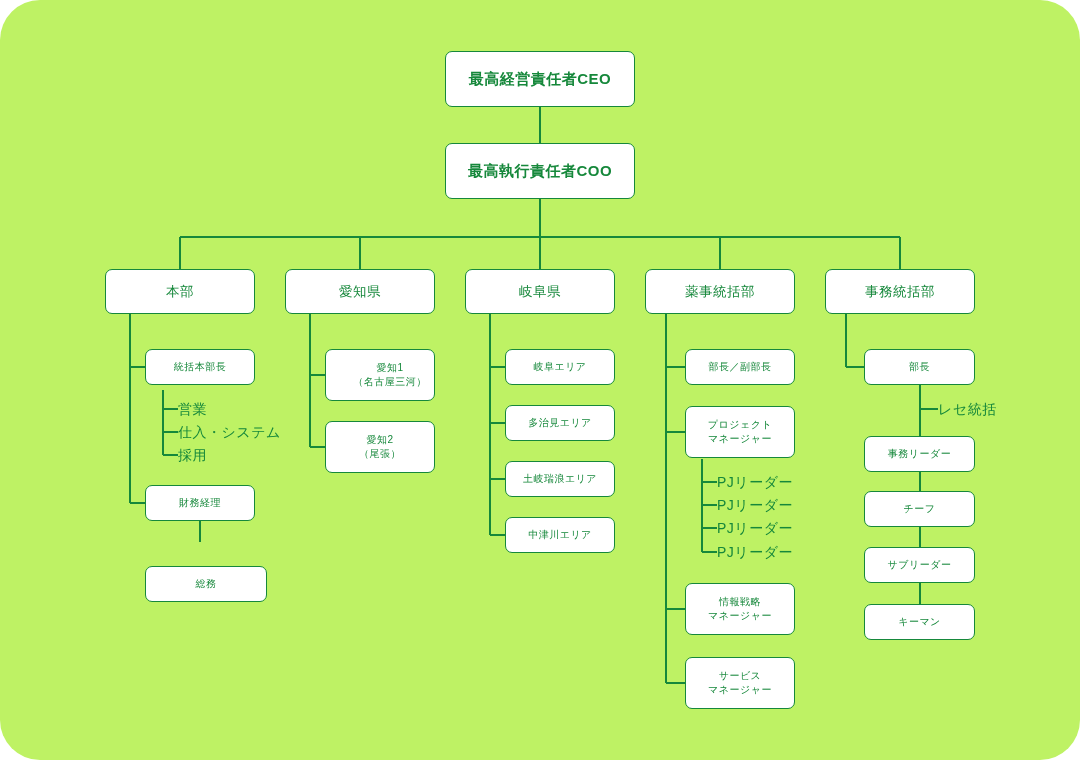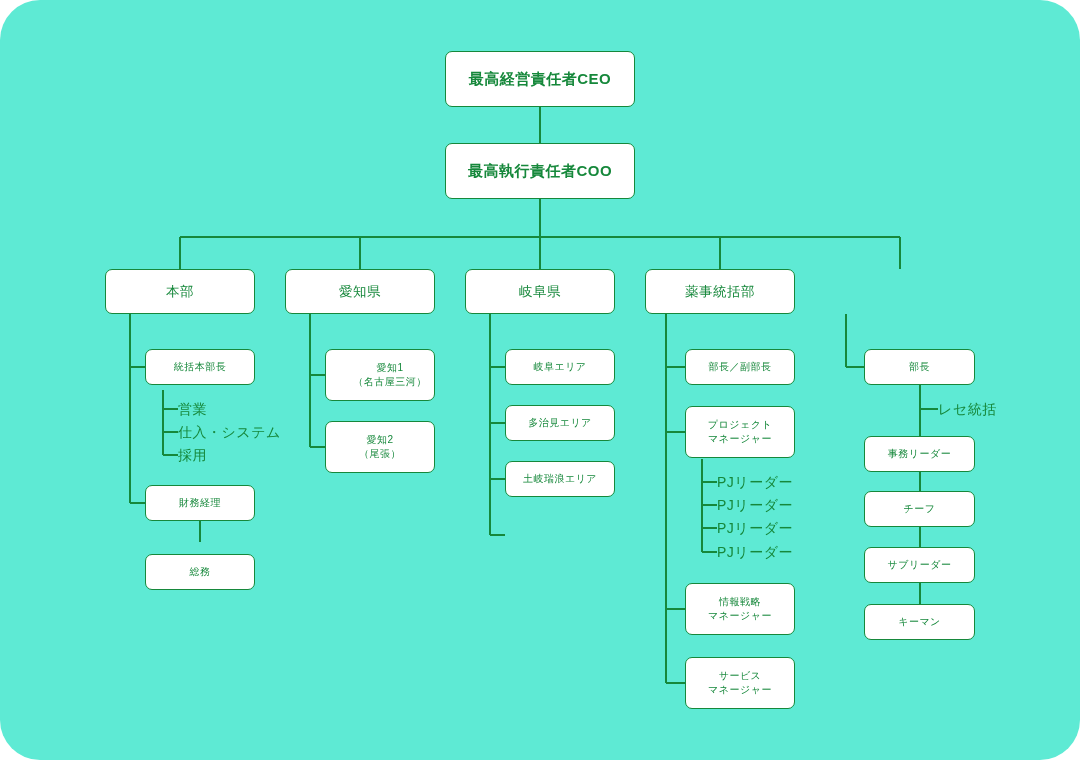--- a/index.html
+++ b/index.html
@@ -9,21 +9,21 @@
   }
   body {
     width: 1080px;
     height: 760px;
     font-family: "Liberation Sans", "DejaVu Sans", sans-serif;
   }
   #canvas {
     position: relative;
     width: 1080px;
     height: 760px;
-    background: #5eead4;
+    background: #bef264;
     border-radius: 40px;
     overflow: hidden;
   }
   #wires {
     position: absolute;
     left: 0;
     top: 0;
     width: 1080px;
     height: 760px;
   }
@@ -143,34 +143,37 @@
   </div>
 
   <div class="node dept" style="left:465px; top:269px; width:150px; height:45px;">
     <span>岐阜県</span>
   </div>
 
   <div class="node dept" style="left:645px; top:269px; width:150px; height:45px;">
     <span>薬事統括部</span>
   </div>
 
+  <div class="node dept" style="left:825px; top:269px; width:150px; height:45px;">
+    <span>事務統括部</span>
+  </div>
 
   <div class="node sub" style="left:145px; top:349px; width:110px; height:36px;">
     <span>統括本部長</span>
   </div>
 
   <div class="leaf" style="left:178px; top:401px;">営業</div>
   <div class="leaf" style="left:178px; top:424px;">仕入・システム</div>
   <div class="leaf" style="left:178px; top:447px;">採用</div>
 
   <div class="node sub" style="left:145px; top:485px; width:110px; height:36px;">
     <span>財務経理</span>
   </div>
 
-  <div class="node sub" style="left:145px; top:554px; width:110px; height:36px;">
+  <div class="node sub" style="left:145px; top:566px; width:122px; height:36px;">
     <span>総務</span>
   </div>
 
   <div class="node sub" style="left:325px; top:349px; width:110px; height:52px;padding-left:20px;">
     <span>愛知1</span>
     <span class="l2">（名古屋三河）</span>
   </div>
 
   <div class="node sub" style="left:325px; top:421px; width:110px; height:52px;">
     <span>愛知2</span>
@@ -182,20 +185,23 @@
   </div>
 
   <div class="node sub" style="left:505px; top:405px; width:110px; height:36px;">
     <span>多治見エリア</span>
   </div>
 
   <div class="node sub" style="left:505px; top:461px; width:110px; height:36px;">
     <span>土岐瑞浪エリア</span>
   </div>
 
+  <div class="node sub" style="left:505px; top:517px; width:110px; height:36px;">
+    <span>中津川エリア</span>
+  </div>
 
   <div class="node sub" style="left:685px; top:349px; width:110px; height:36px;">
     <span>部長／副部長</span>
   </div>
 
   <div class="node sub" style="left:685px; top:406px; width:110px; height:52px;">
     <span>プロジェクト</span>
     <span class="l2">マネージャー</span>
   </div>
 

